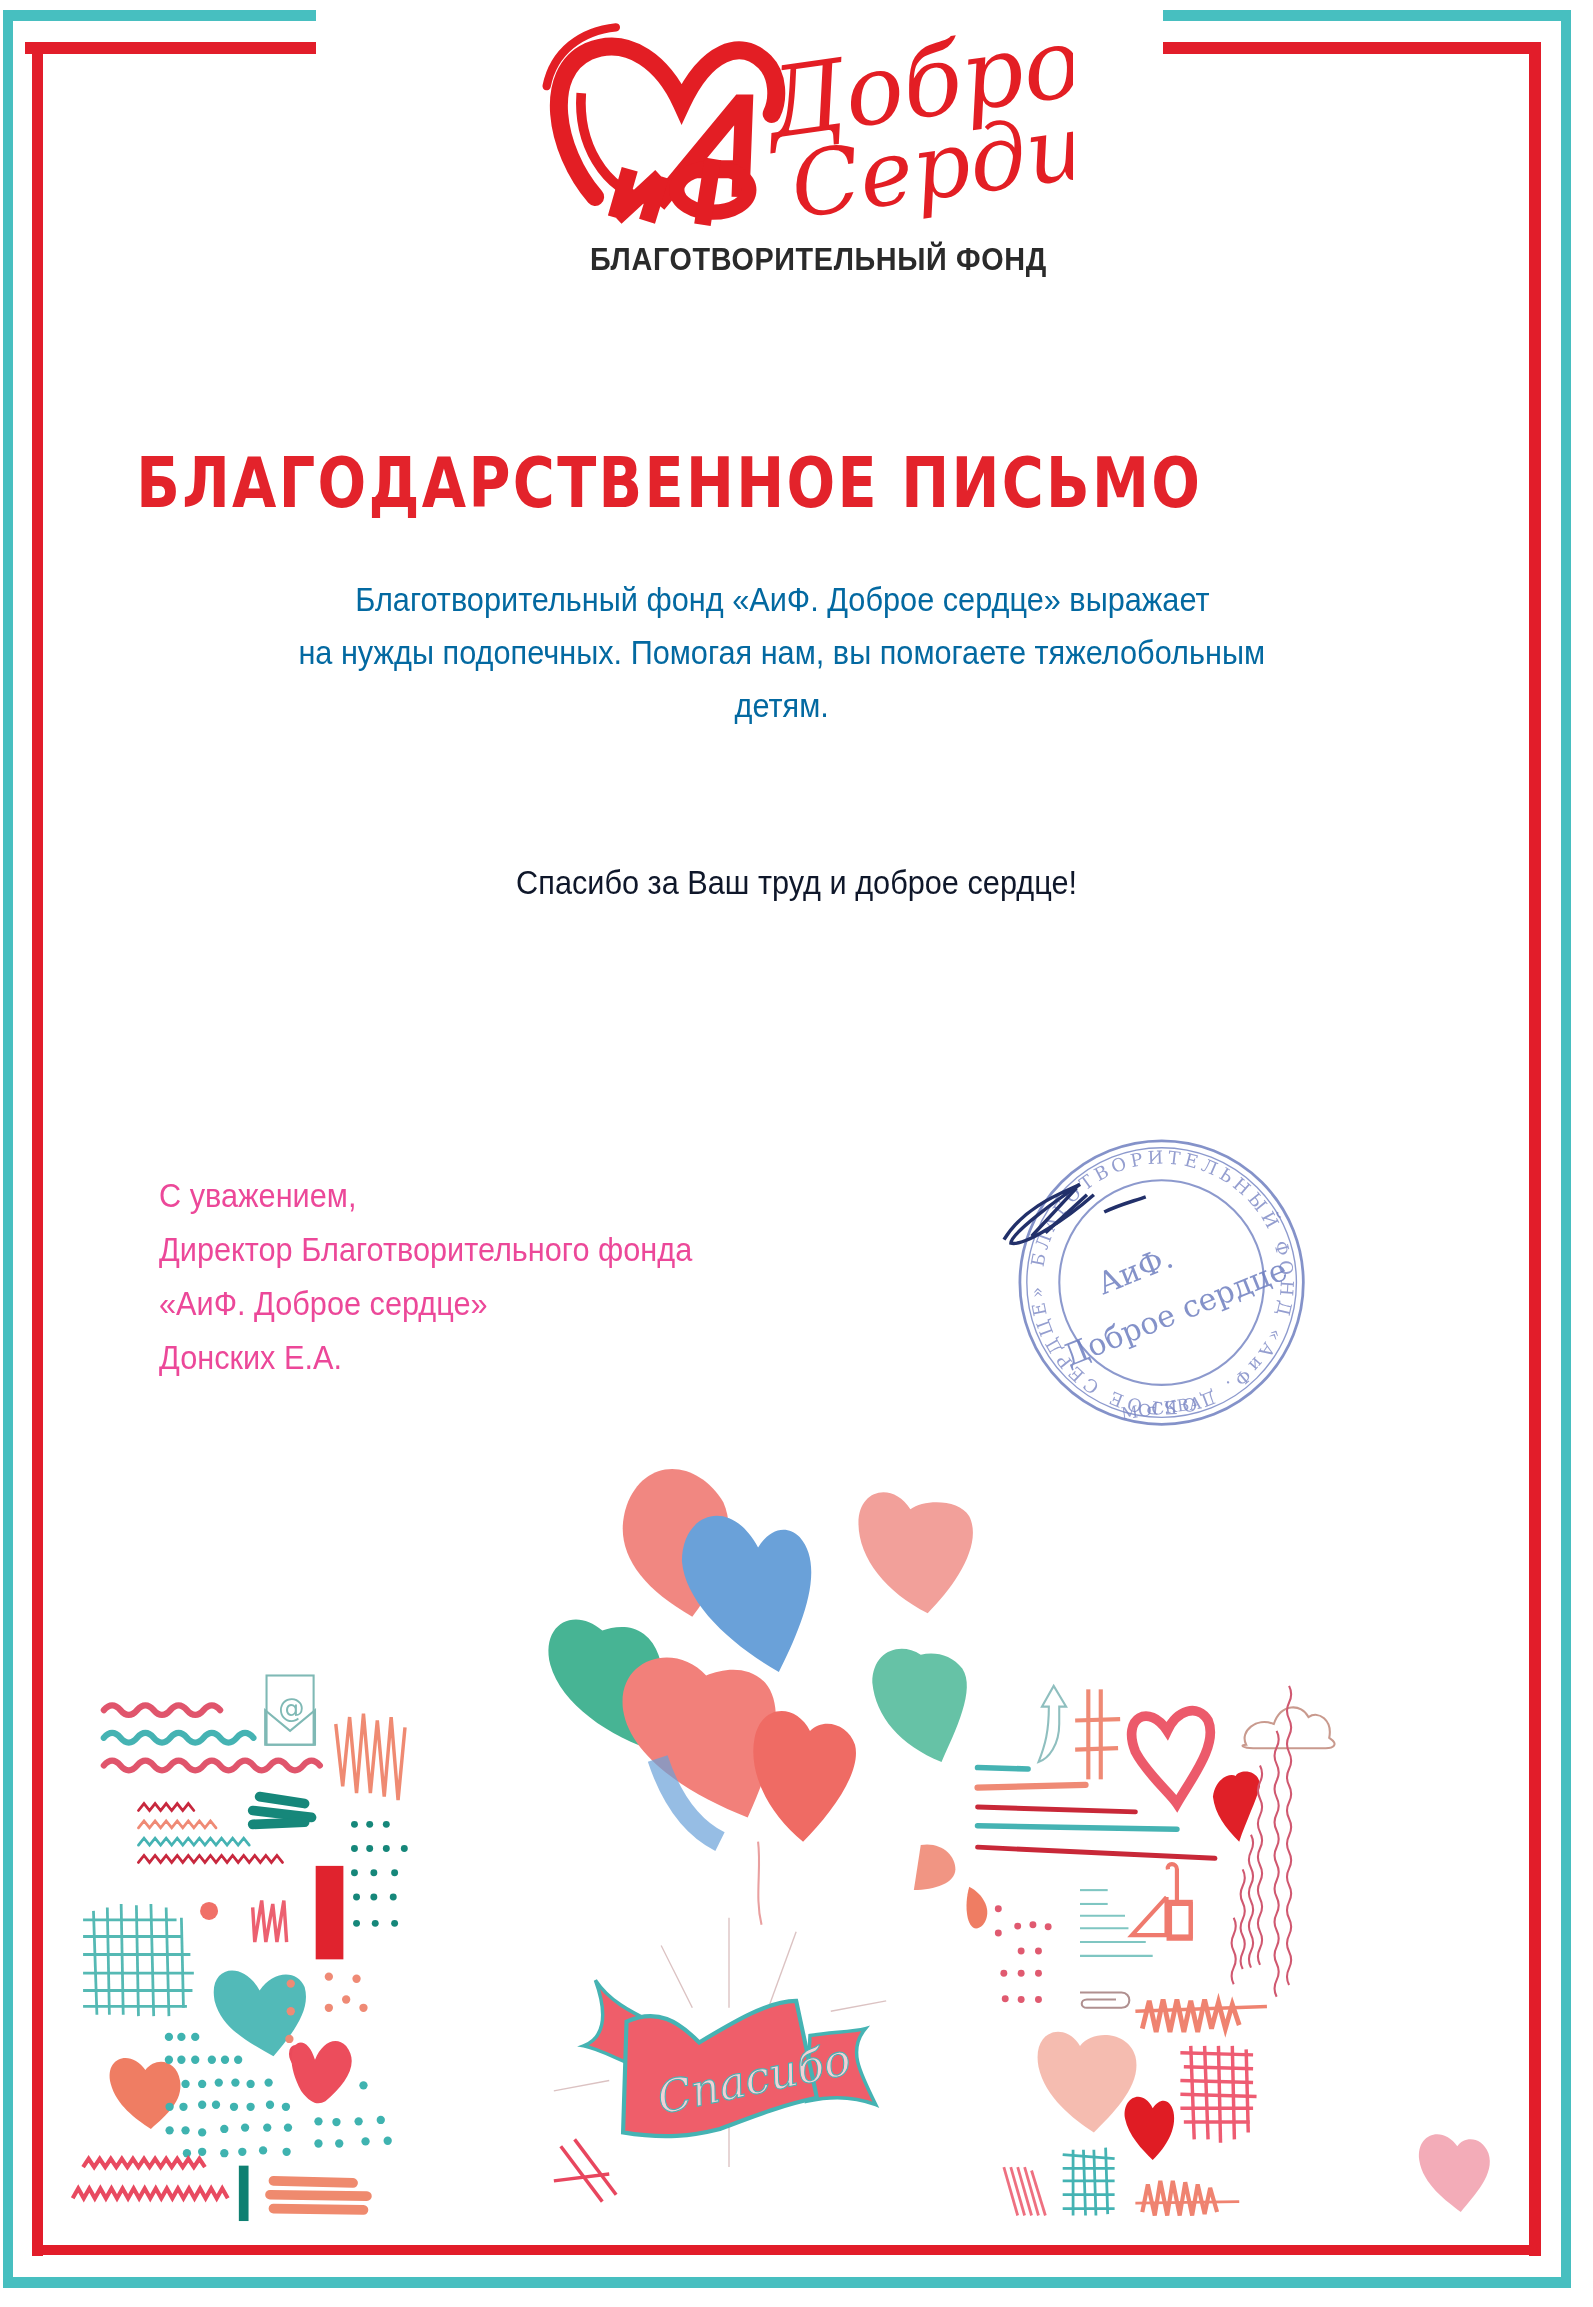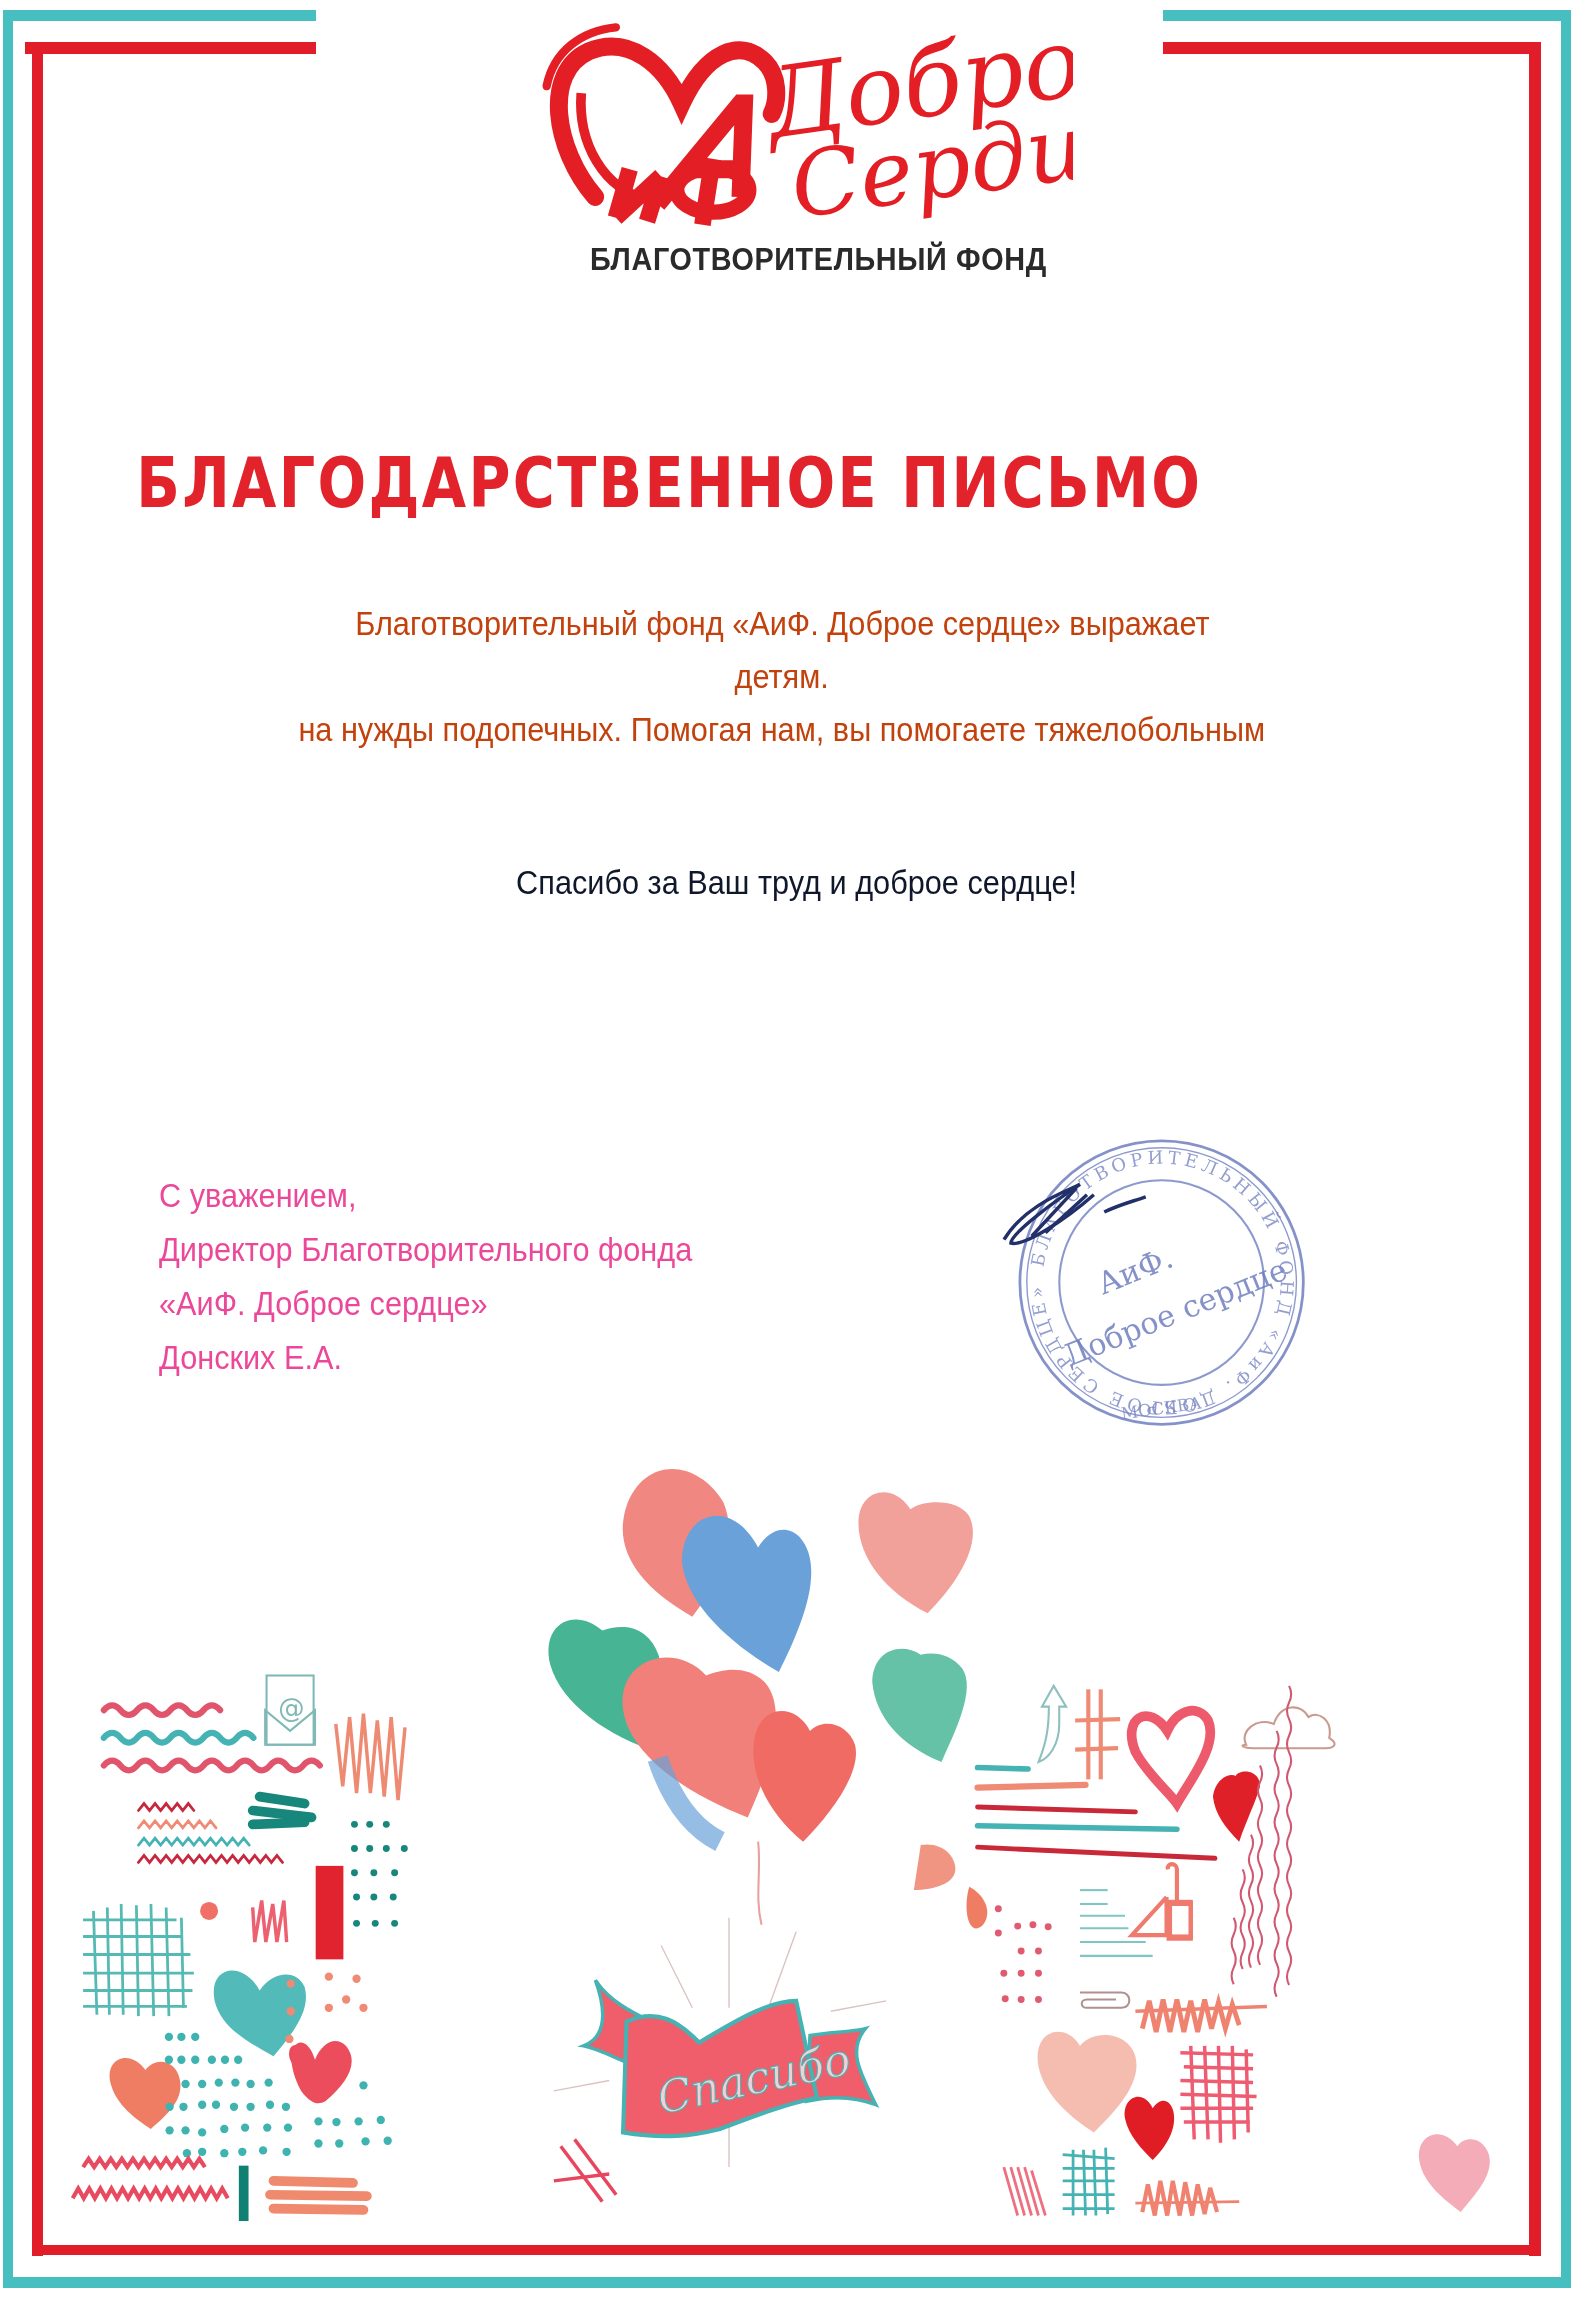--- a/index.html
+++ b/index.html
@@ -16,21 +16,21 @@
   .logo-sub { position: absolute; left: 590px; top: 241px; width: 471px; text-align: left;
               font-family: "Liberation Sans", sans-serif; font-weight: bold; font-size: 32px;
               color: #2a2a2a; letter-spacing: 0.7px; transform: scaleX(0.9); transform-origin: left center; white-space: nowrap; }
 
   .doc-title { position: absolute; left: 0; width: 1338px; top: 443px; text-align: center;
                font-family: "DejaVu Sans", sans-serif; font-weight: bold; font-size: 69px;
                color: #e3232b; letter-spacing: 2.8px; white-space: nowrap; }
   .doc-title span { display: inline-block; transform: scaleX(0.83); }
 
   .body-text { position: absolute; left: 159px; width: 1246px; top: 573px; text-align: center;
-               font-family: "Liberation Sans", sans-serif; font-size: 33px; line-height: 53px; color: #c2410c; margin-top: 24px; }
+               font-family: "Liberation Sans", sans-serif; font-size: 33px; line-height: 53px; color: #0369a1; }
   .body-text p { margin: 0; white-space: nowrap; }
   .body-text .line span { display: inline-block; transform: scaleX(0.93); }
   .thanks { position: absolute; left: 0; width: 1593px; top: 864px; text-align: center;
             font-family: "Liberation Sans", sans-serif; font-size: 33px; color: #0f172a; white-space: nowrap; }
   .thanks span { display:inline-block; transform: scaleX(0.93); }
 
   .signature { position: absolute; left: 159px; top: 1169px; font-family: "Liberation Sans", sans-serif;
                font-size: 33px; line-height: 54px; color: #ec4899; }
   .signature div { white-space: nowrap; transform: scaleX(0.93); transform-origin: left center; }
 
@@ -70,22 +70,22 @@
     <text x="385" y="185" font-family="DejaVu Serif, serif" font-style="italic" font-size="140" fill="#e31e24" transform="rotate(-8 385 185)">Доброе</text>
     <text x="420" y="300" font-family="DejaVu Serif, serif" font-style="italic" font-size="130" fill="#e31e24" transform="rotate(-8 420 300)">Сердце</text>
   </svg>
 </div>
 <div class="logo-sub">БЛАГОТВОРИТЕЛЬНЫЙ ФОНД</div>
 
 <div class="doc-title"><span>БЛАГОДАРСТВЕННОЕ ПИСЬМО</span></div>
 
 <div class="body-text">
   <p class="line"><span>Благотворительный фонд «АиФ. Доброе сердце» выражает</span></p>
+  <p class="line"><span>на нужды подопечных. Помогая нам, вы помогаете тяжелобольным</span></p>
   <p class="line"><span>детям.</span></p>
-  <p class="line"><span>на нужды подопечных. Помогая нам, вы помогаете тяжелобольным</span></p>
 </div>
 <div class="thanks"><span>Спасибо за Ваш труд и доброе сердце!</span></div>
 
 <div class="signature">
   <div>С уважением,</div>
   <div>Директор Благотворительного фонда</div>
   <div>«АиФ. Доброе сердце»</div>
   <div>Донских Е.А.</div>
 </div>
 

